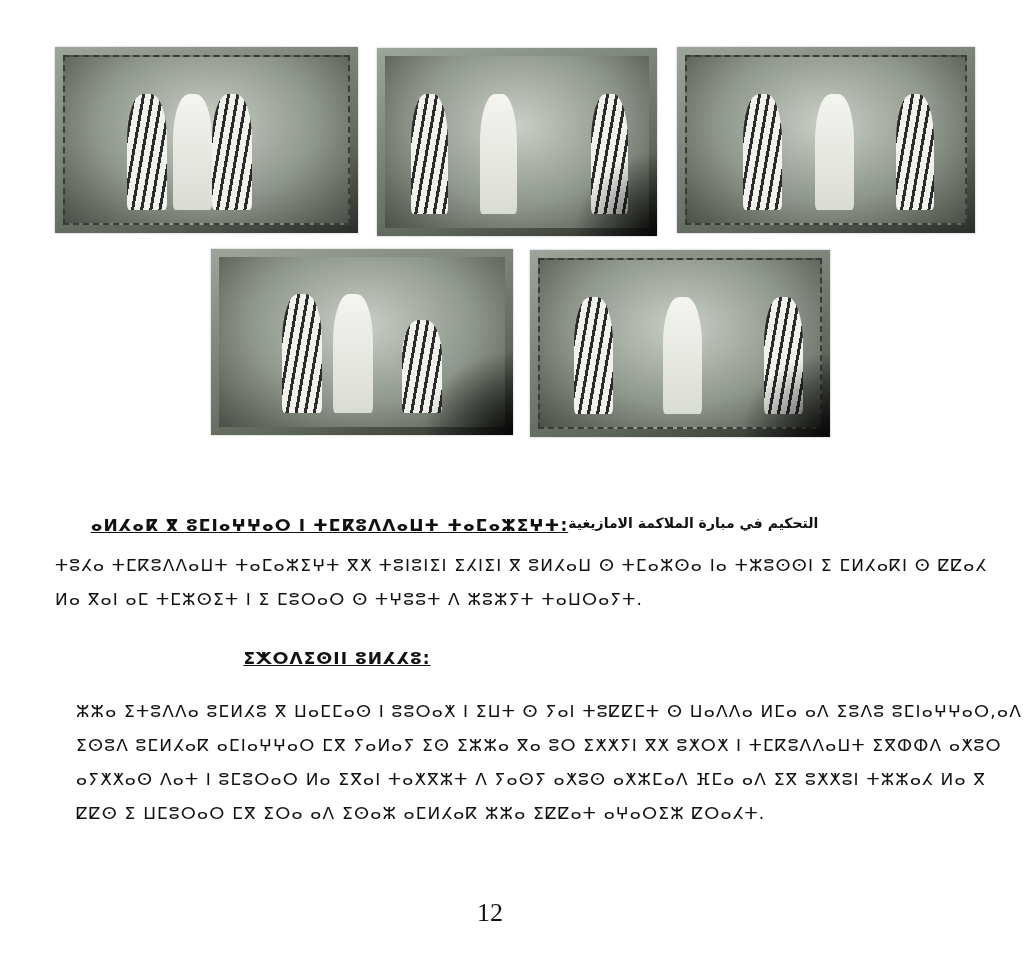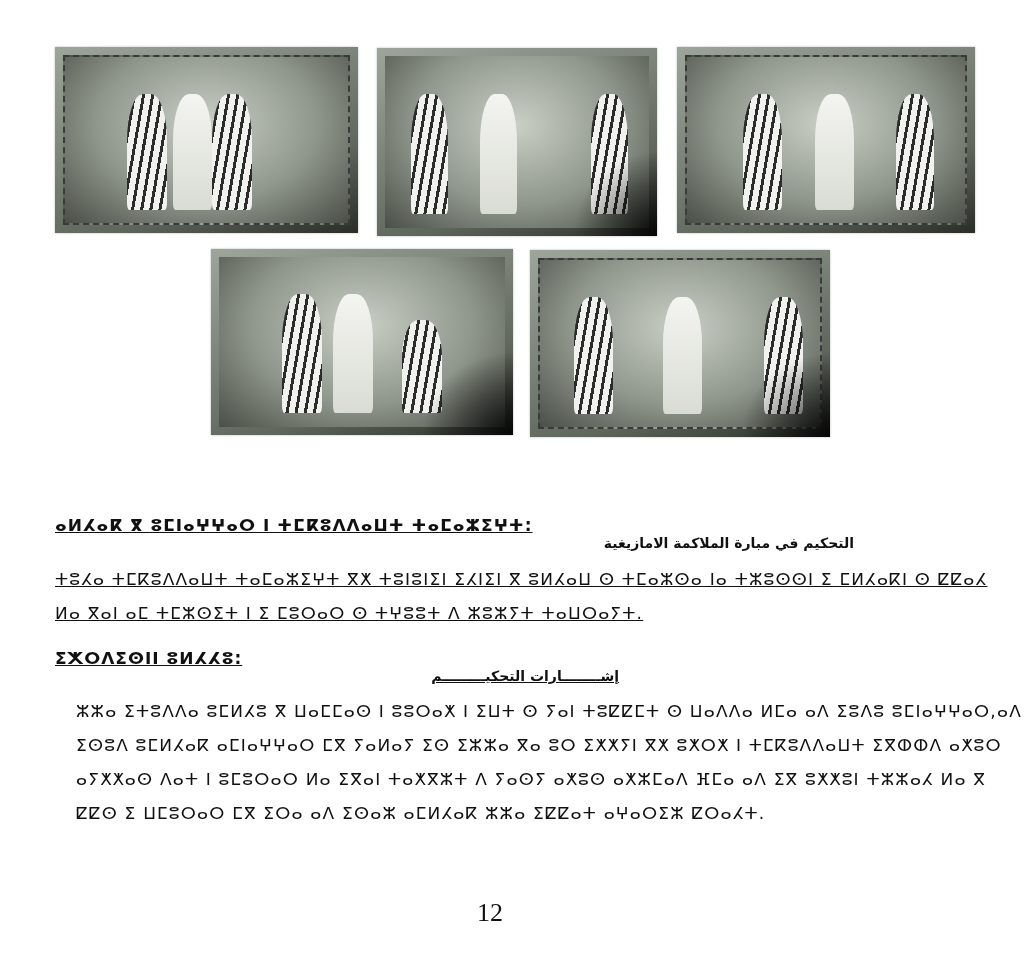--- a/index.html
+++ b/index.html
@@ -23,21 +23,21 @@
   .person.striped {
     background: repeating-linear-gradient(100deg, #f1f1ee 0 6px, #2b2b2b 6px 9px);
   }
   .person.white { background: linear-gradient(#f4f4f0, #d9dcd4); }
   .photo .shadow {
     position: absolute; right: 0; bottom: 0; width: 30%; height: 45%;
     background: radial-gradient(ellipse at 100% 100%, rgba(0,0,0,0.85), rgba(0,0,0,0) 70%);
   }
   .heading {
     position: absolute; left: 55px; right: 170px; font-size: 17px; font-weight: bold;
-    display: flex; justify-content: space-between; white-space: nowrap; flex-direction: column;
+    display: flex; justify-content: center; white-space: nowrap;
   }
   .heading .tif { text-decoration: underline; letter-spacing: 1px; }
   .heading .ar { direction: rtl; font-family: "DejaVu Sans", sans-serif; font-size: 14px; }
   .para {
     position: absolute; left: 55px; width: 950px; font-size: 17px; line-height: 34px;
     letter-spacing: 1.2px;
   }
   .pagenum {
     position: absolute; left: 0; width: 980px; top: 898px; text-align: center;
     font-family: "Liberation Serif", serif; font-size: 26px;
@@ -83,21 +83,20 @@
     <div class="person white" style="left:44%;"></div>
     <div class="person striped" style="left:80%;"></div>
   </div>
   <div class="shadow"></div>
 </div>
 
 <div class="heading" style="top:515px;">
   <span class="tif">ⴰⵍⵃⴰⴽ ⴳ ⵓⵎⵏⴰⵖⵖⴰⵔ ⵏ ⵜⵎⴽⵓⴷⴷⴰⵡⵜ ⵜⴰⵎⴰⵣⵉⵖⵜ:</span>
   <span class="ar">التحكيم في مبارة الملاكمة الامازيغية</span>
 </div>
-<div class="para" style="top:562px;text-decoration:underline;">ⵜⵓⵃⴰ ⵜⵎⴽⵓⴷⴷⴰⵡⵜ ⵜⴰⵎⴰⵣⵉⵖⵜ ⴳⵅ ⵜⵓⵏⵓⵏⵉⵏ ⵉⵃⵏⵉⵏ ⴳ ⵓⵍⵃⴰⵡ ⵙ ⵜⵎⴰⵣⵙⴰ ⵏⴰ ⵜⵣⵓⵙⵙⵏ ⵉ ⵎⵍⵃⴰⴽⵏ ⵙ ⵇⵇⴰⵃ ⵍⴰ ⴳⴰⵏ ⴰⵎ ⵜⵎⵣⵙⵉⵜ ⵏ ⵉ ⵎⵓⵔⴰⵔ ⵙ ⵜⵖⵓⵓⵜ ⴷ ⵣⵓⵣⵢⵜ ⵜⴰⵡⵔⴰⵢⵜ.</div>
+<div class="para" style="top:548px;">ⵜⵓⵃⴰ ⵜⵎⴽⵓⴷⴷⴰⵡⵜ ⵜⴰⵎⴰⵣⵉⵖⵜ ⴳⵅ ⵜⵓⵏⵓⵏⵉⵏ ⵉⵃⵏⵉⵏ ⴳ ⵓⵍⵃⴰⵡ ⵙ ⵜⵎⴰⵣⵙⴰ ⵏⴰ ⵜⵣⵓⵙⵙⵏ ⵉ ⵎⵍⵃⴰⴽⵏ ⵙ ⵇⵇⴰⵃ ⵍⴰ ⴳⴰⵏ ⴰⵎ ⵜⵎⵣⵙⵉⵜ ⵏ ⵉ ⵎⵓⵔⴰⵔ ⵙ ⵜⵖⵓⵓⵜ ⴷ ⵣⵓⵣⵢⵜ ⵜⴰⵡⵔⴰⵢⵜ.</div>
 
 <div class="heading" style="top:648px; right:405px;">
   <span class="tif">ⵉⵅⵔⴷⵉⵙⵏⵏ ⵓⵍⵃⵃⵓ:</span>
-  <span class="ar" style="text-decoration:underline;">إشــــــــارات التحكيـــــــــم</span>
 </div>
 <div class="para" style="top:694px;margin-left:21px;">ⵣⵣⴰ ⵉⵜⵓⴷⴷⴰ ⵓⵎⵍⵃⵓ ⴳ ⵡⴰⵎⵎⴰⵙ ⵏ ⵓⵓⵔⴰⵅ ⵏ ⵉⵡⵜ ⵙ ⵢⴰⵏ ⵜⵓⵇⵇⵎⵜ ⵙ ⵡⴰⴷⴷⴰ ⵍⵎⴰ ⴰⴷ ⵉⵓⴷⵓ ⵓⵎⵏⴰⵖⵖⴰⵔ,ⴰⴷ ⵉⵙⵓⴷ ⵓⵎⵍⵃⴰⴽ ⴰⵎⵏⴰⵖⵖⴰⵔ ⵎⴳ ⵢⴰⵍⴰⵢ ⵉⵙ ⵉⵣⵣⴰ ⴳⴰ ⵓⵔ ⵉⵅⵅⵢⵏ ⴳⵅ ⵓⵅⵔⵅ ⵏ ⵜⵎⴽⵓⴷⴷⴰⵡⵜ ⵉⴳⵀⵀⴷ ⴰⵅⵓⵔ ⴰⵢⵅⵅⴰⵙ ⴷⴰⵜ ⵏ ⵓⵎⵓⵔⴰⵔ ⵍⴰ ⵉⴳⴰⵏ ⵜⴰⵅⴳⵣⵜ ⴷ ⵢⴰⵙⵢ ⴰⵅⵓⵙ ⴰⵅⵣⵎⴰⴷ ⴼⵎⴰ ⴰⴷ ⵉⴳ ⵓⵅⵅⵓⵏ ⵜⵣⵣⴰⵃ ⵍⴰ ⴳ ⵇⵇⵙ ⵉ ⵡⵎⵓⵔⴰⵔ ⵎⴳ ⵉⵔⴰ ⴰⴷ ⵉⵙⴰⵣ ⴰⵎⵍⵃⴰⴽ ⵣⵣⴰ ⵉⵇⵇⴰⵜ ⴰⵖⴰⵔⵉⵣ ⵇⵔⴰⵃⵜ.</div>
 
 <div class="pagenum">12</div>
 
 </body></html>

